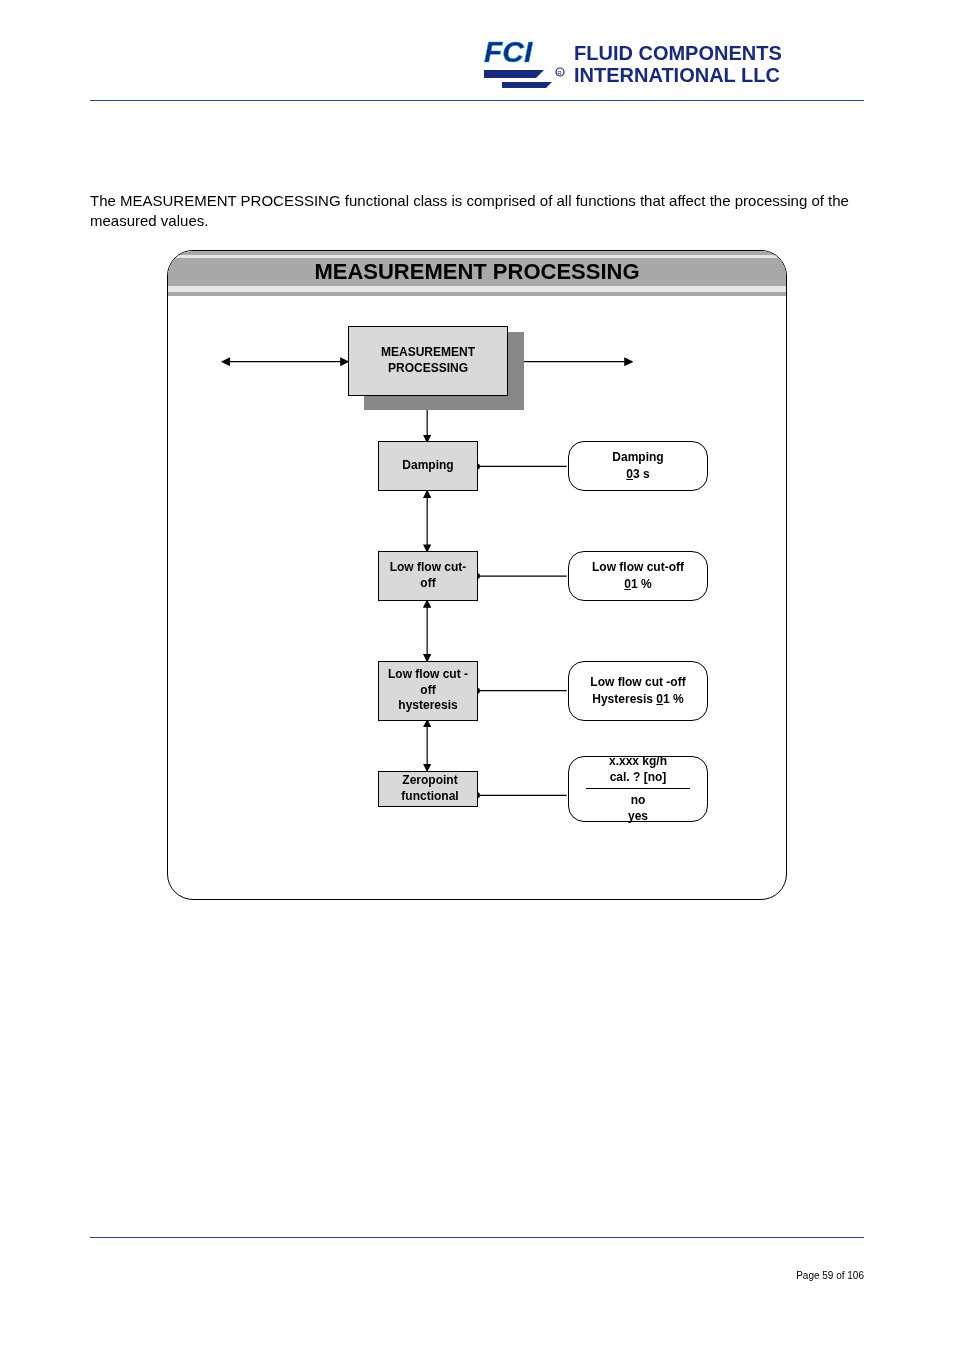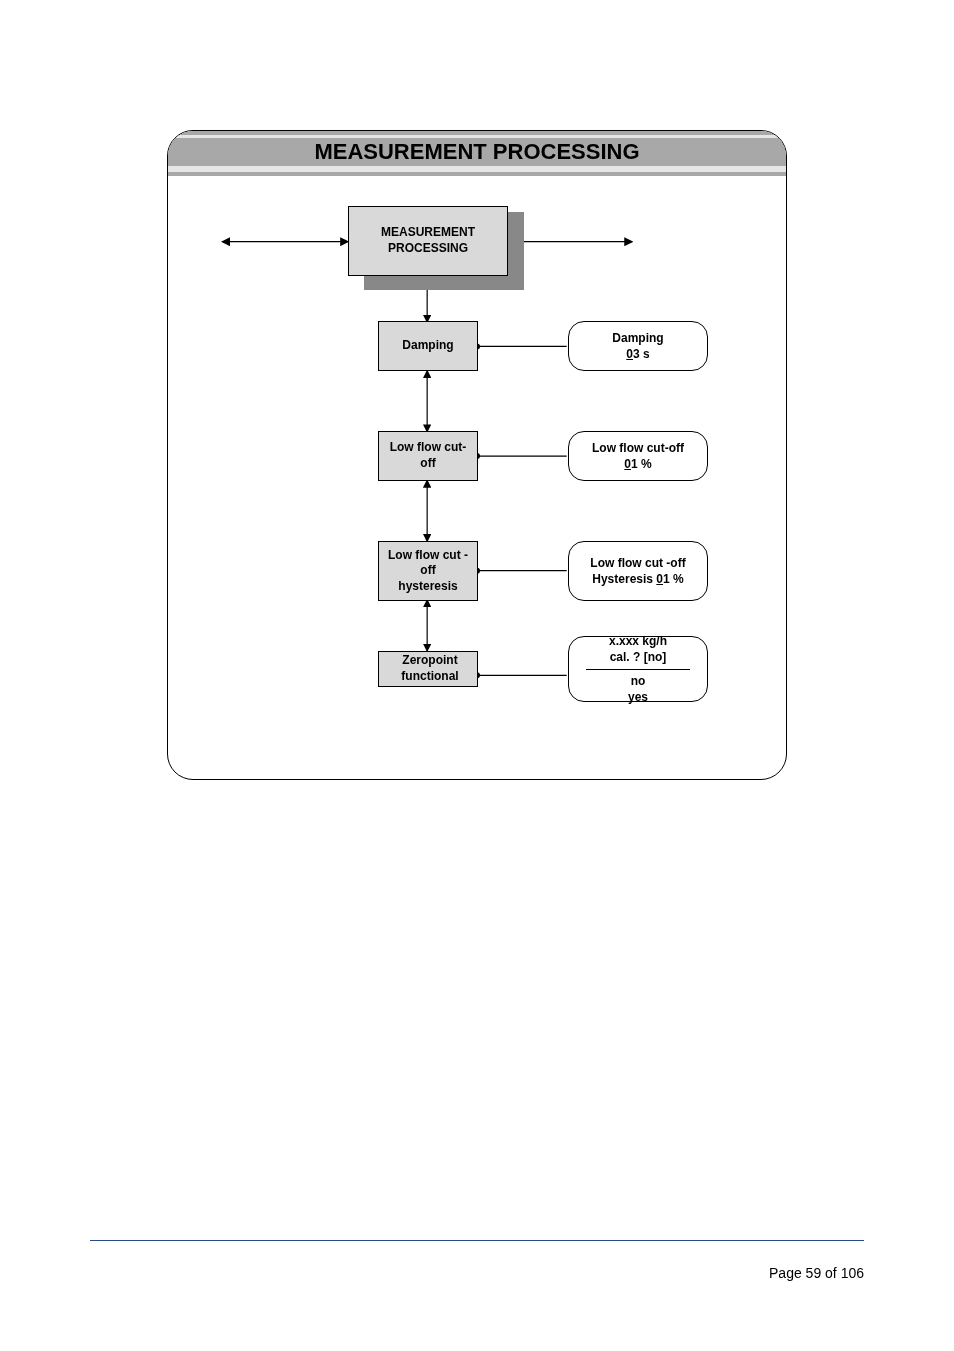--- a/index.html
+++ b/index.html
@@ -107,32 +107,48 @@
     left: 0; top: 0;
     width: 100%; height: 100%;
     pointer-events: none;
   }
   .footer {
     position: absolute;
     left: 90px;
     right: 90px;
     bottom: 70px;
     border-top: 1.5px solid #2a4a8a;
-    padding-top: 24px;
-    font-size: 14px;
+    padding-top: 32px;
+    font-size: 10px;
   }
   .footer .page-num { text-align: right; }
   .footer .part { margin-top: 12px; }
 </style>
 </head>
 <body>
 
 <div class="page">
+  <div class="header">
+    <div class="logo">
+      <svg width="380" height="48" viewBox="0 0 380 48">
+        <g>
+          <text x="0" y="22" font-family="Arial" font-size="30" font-weight="900" font-style="italic" fill="#1a2a7a" stroke="#00aaff" stroke-width="0.6">FCI</text>
+          <circle cx="76" cy="32" r="4" fill="none" stroke="#1a2a7a" stroke-width="1.2"></circle>
+          <text x="73.2" y="35" font-family="Arial" font-size="6" fill="#1a2a7a">R</text>
+          <path d="M 0 30 L 60 30 L 52 38 L 0 38 Z" fill="#1a2a7a"></path>
+          <path d="M 18 42 L 68 42 L 62 48 L 18 48 Z" fill="#1a2a7a"></path>
+          <text x="90" y="20" font-family="Arial Black, Arial" font-size="20" font-weight="900" fill="#1a2a7a">FLUID COMPONENTS</text>
+          <text x="90" y="42" font-family="Arial Black, Arial" font-size="20" font-weight="900" fill="#1a2a7a">INTERNATIONAL LLC</text>
+        </g>
+      </svg>
+    </div>
+  </div>
 
   <div class="content">
+    <p class="para">The MEASUREMENT PROCESSING functional class is comprised of all functions that affect the processing of the measured values.</p>
 
     <div class="diagram-container">
       <div class="title-bars">
         <div class="thin"></div>
         <div class="gap"></div>
         <div class="title-line">MEASUREMENT PROCESSING</div>
         <div class="gap"></div>
         <div class="gap"></div>
         <div class="thin"></div>
       </div>

